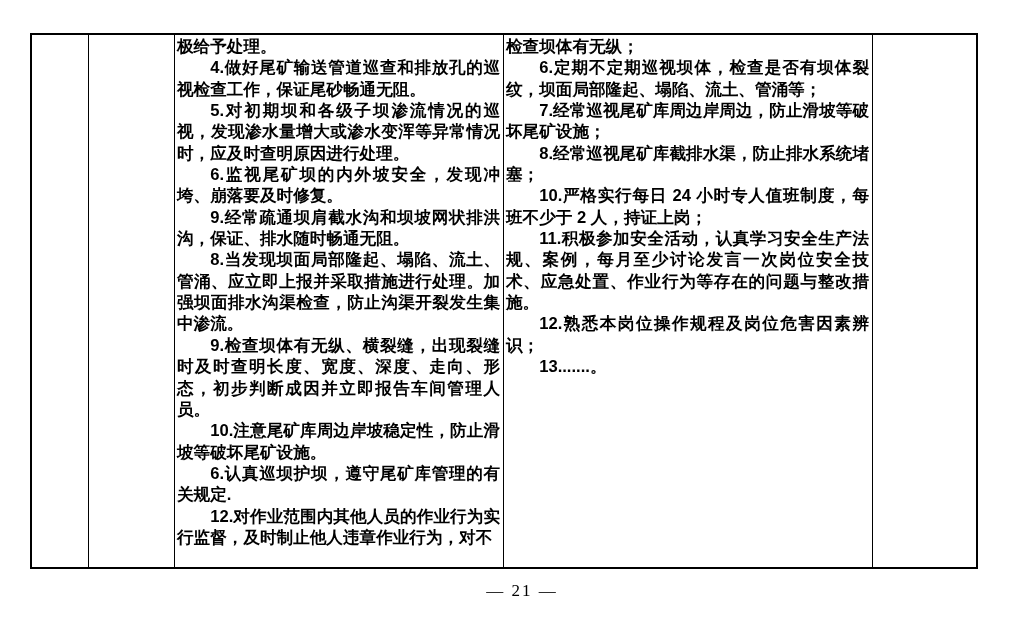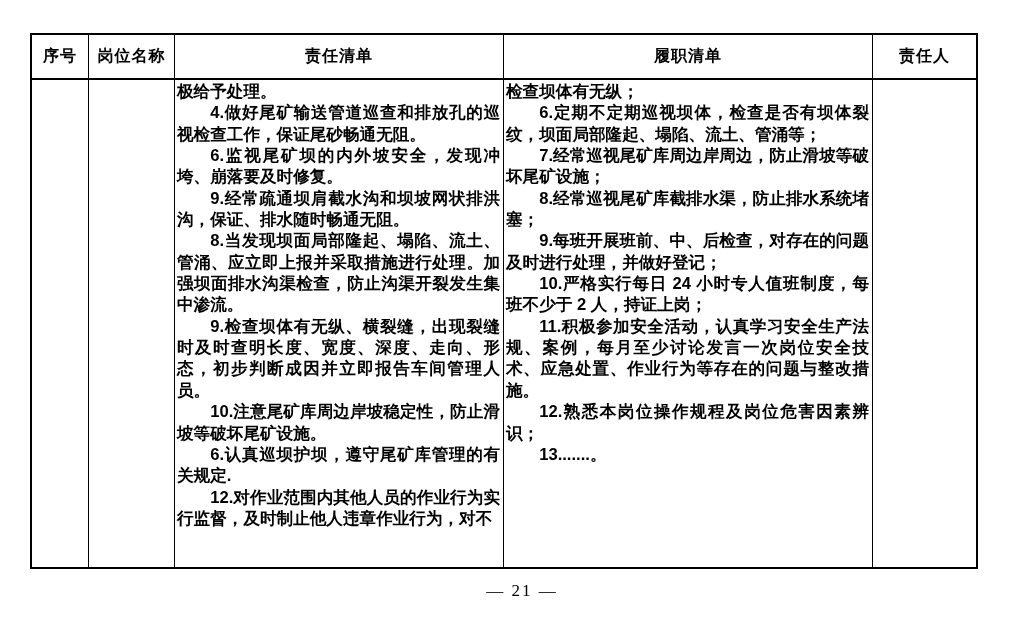--- a/index.html
+++ b/index.html
@@ -83,38 +83,32 @@
     letter-spacing: 2px;
   }
 </style>
 </head>
 <body>
 
 <div class="page">
 
   <div class="doc-table">
 
-    <div class="header-row">
-      <div class="cell header-cell col-serial">序号</div>
-      <div class="cell header-cell col-position">岗位名称</div>
-      <div class="cell header-cell col-resp">责任清单</div>
-      <div class="cell header-cell col-duty">履职清单</div>
-      <div class="cell header-cell col-person">责任人</div>
-    </div>
 
     <div class="body-row">
       <div class="cell col-serial"></div>
       <div class="cell col-position"></div>
 
       <div class="cell text-cell col-resp">
 
           <p class="para no-indent">极给予处理。</p>
 
           <p class="para">4.做好尾矿输送管道巡查和排放孔的巡视检查工作，保证尾砂畅通无阻。</p>
 
+          <p class="para">5.对初期坝和各级子坝渗流情况的巡视，发现渗水量增大或渗水变浑等异常情况时，应及时查明原因进行处理。</p>
 
           <p class="para">6.监视尾矿坝的内外坡安全，发现冲垮、崩落要及时修复。</p>
 
           <p class="para">9.经常疏通坝肩截水沟和坝坡网状排洪沟，保证、排水随时畅通无阻。</p>
 
           <p class="para">8.当发现坝面局部隆起、塌陷、流土、管涌、应立即上报并采取措施进行处理。加强坝面排水沟渠检查，防止沟渠开裂发生集中渗流。</p>
 
           <p class="para">9.检查坝体有无纵、横裂缝，出现裂缝时及时查明长度、宽度、深度、走向、形态，初步判断成因并立即报告车间管理人员。</p>
 
           <p class="para">10.注意尾矿库周边岸坡稳定性，防止滑坡等破坏尾矿设施。</p>
@@ -127,21 +121,20 @@
       <div class="cell text-cell col-duty">
 
           <p class="para no-indent">检查坝体有无纵；</p>
 
           <p class="para">6.定期不定期巡视坝体，检查是否有坝体裂纹，坝面局部隆起、塌陷、流土、管涌等；</p>
 
           <p class="para">7.经常巡视尾矿库周边岸周边，防止滑坡等破坏尾矿设施；</p>
 
           <p class="para">8.经常巡视尾矿库截排水渠，防止排水系统堵塞；</p>
 
-          <p class="para">9.每班开展班前、中、后检查，对存在的问题及时进行处理，并做好登记；</p>
 
           <p class="para">10.严格实行每日 24 小时专人值班制度，每班不少于 2 人，持证上岗；</p>
 
           <p class="para">11.积极参加安全活动，认真学习安全生产法规、案例，每月至少讨论发言一次岗位安全技术、应急处置、作业行为等存在的问题与整改措施。</p>
 
           <p class="para">12.熟悉本岗位操作规程及岗位危害因素辨识；</p>
 
           <p class="para">13.......。</p>
         </div>
 

